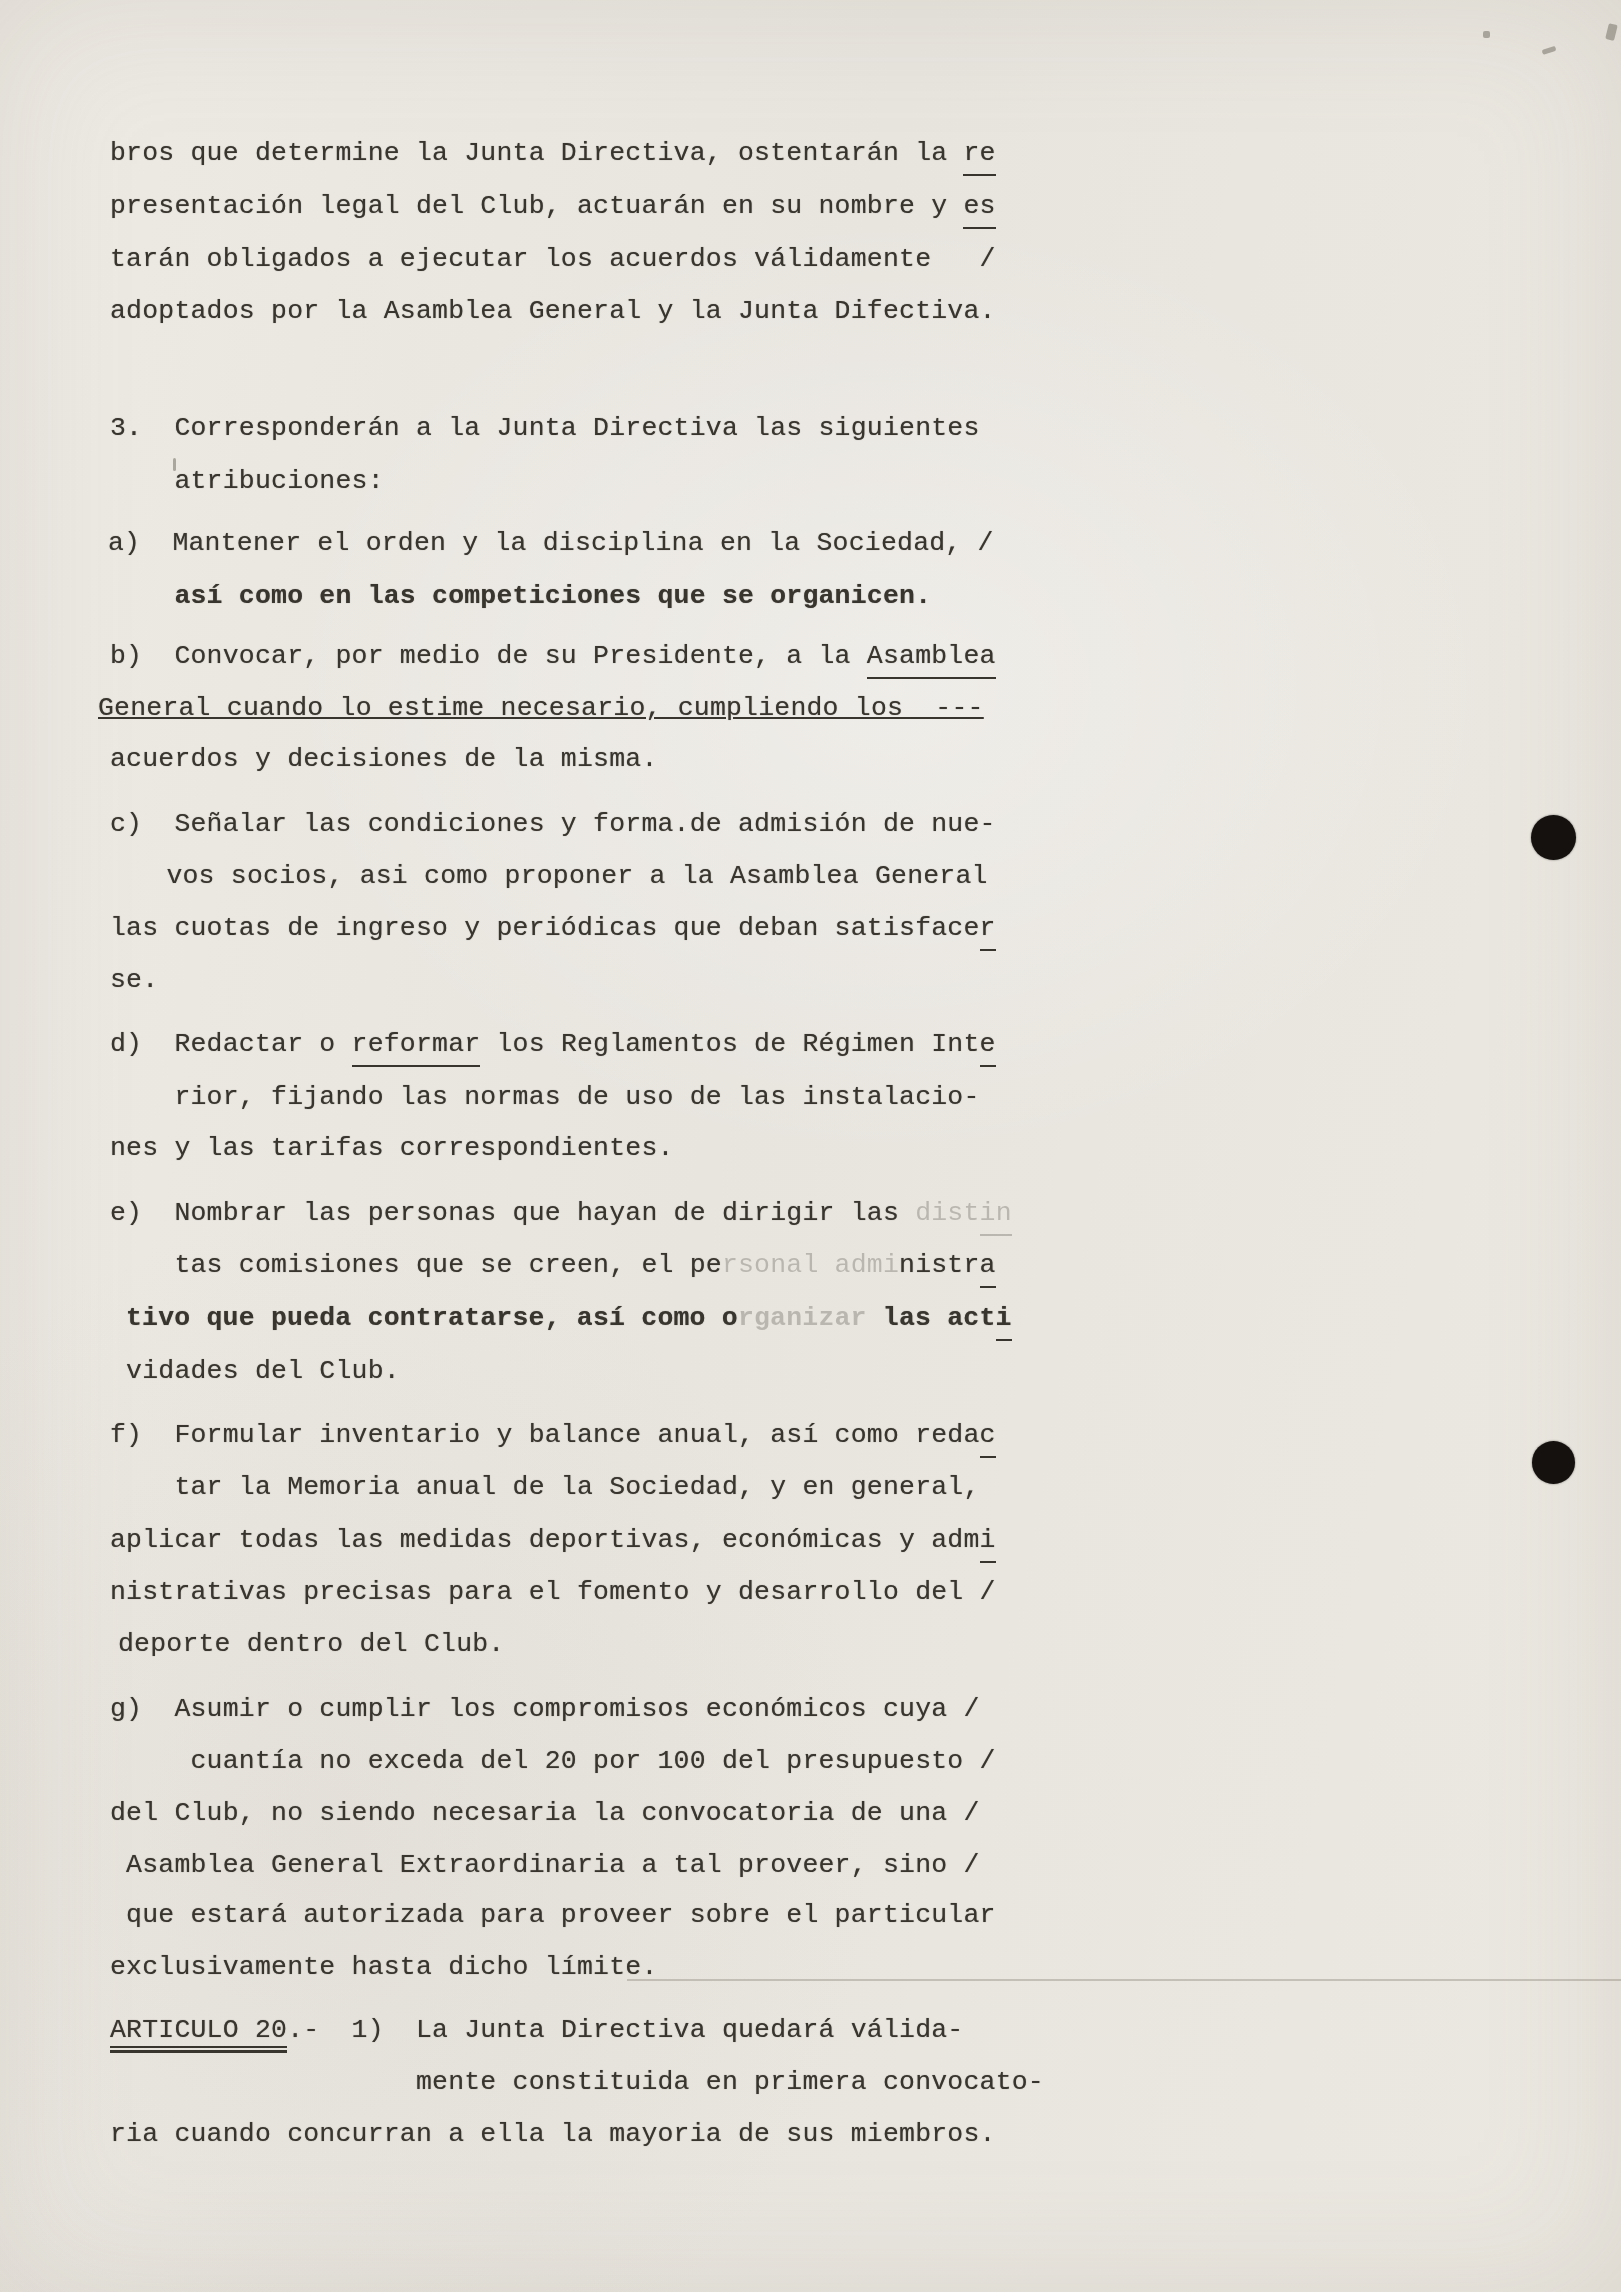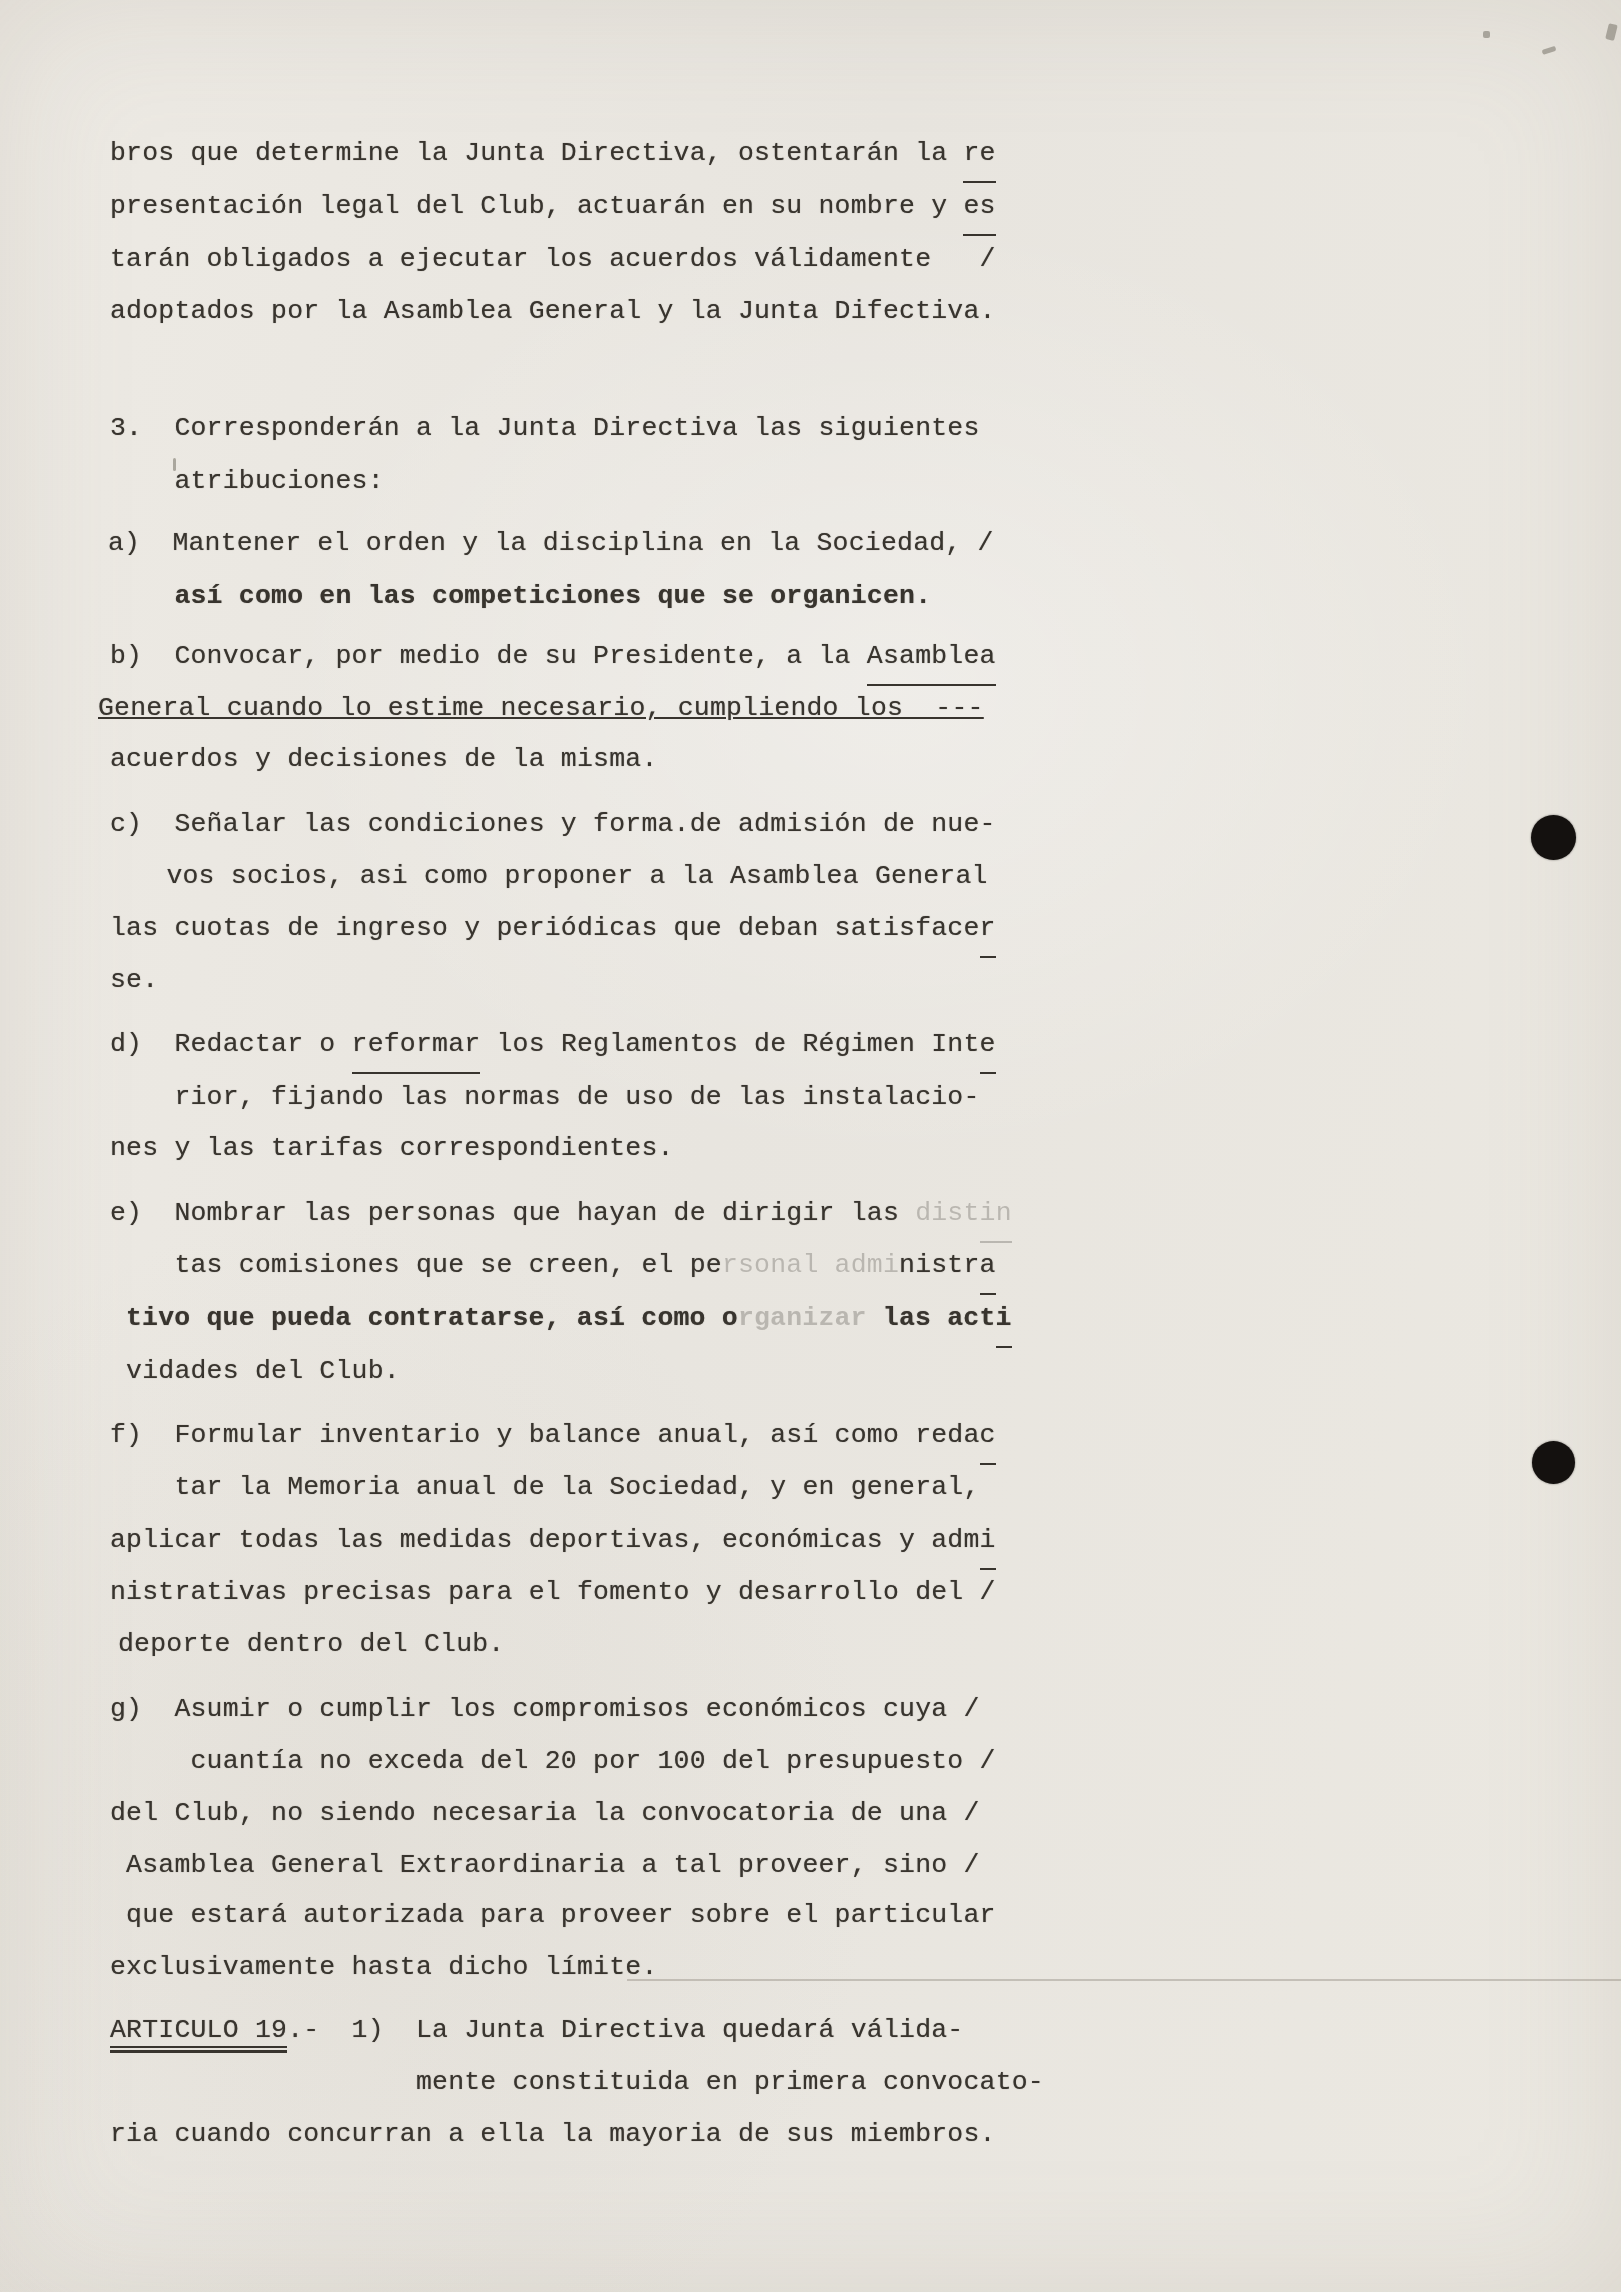--- a/index.html
+++ b/index.html
@@ -17,21 +17,21 @@
     color:#38342e;
   }
   .tl{
     position:absolute;
     white-space:pre;
     font-size:26.5px;
     line-height:29px;
     letter-spacing:0.2px;
     text-shadow:0 0 1px rgba(56,52,46,0.55);
   }
-  .u1{border-bottom:2px solid currentColor;padding-bottom:13px;}
+  .u1{border-bottom:2px solid currentColor;padding-bottom:6px;}
   .u2{position:relative;border-bottom:2.9px solid currentColor;padding-bottom:1px;}
   .u2::after{
     content:"";position:absolute;left:0;right:0;bottom:-6.9px;height:2.9px;background:currentColor;
   }
   .fade{opacity:0.26;text-shadow:none;}
   .dot{position:absolute;border-radius:50%;background:#14110f;box-shadow:0 0 2px rgba(20,17,15,0.6);}
   .speck{position:absolute;background:#8f8a80;opacity:0.7;border-radius:2px;}
   .crease{position:absolute;background:rgba(125,118,106,0.35);}
 </style>
 </head>
@@ -65,21 +65,21 @@
       <div class="tl" style="top: 1473px; left: 110px;"><span>    tar la Memoria anual de la Sociedad, y en general,</span></div>
       <div class="tl" style="top: 1526px; left: 110px;"><span>aplicar todas las medidas deportivas, económicas y adm</span><span class="u1">i</span></div>
       <div class="tl" style="top: 1578px; left: 110px;"><span>nistrativas precisas para el fomento y desarrollo del /</span></div>
       <div class="tl" style="top: 1630px; left: 118px;"><span>deporte dentro del Club.</span></div>
       <div class="tl" style="top: 1695px; left: 110px;"><span>g)  Asumir o cumplir los compromisos económicos cuya /</span></div>
       <div class="tl" style="top: 1747px; left: 110px;"><span>     cuantía no exceda del 20 por 100 del presupuesto /</span></div>
       <div class="tl" style="top: 1799px; left: 110px;"><span>del Club, no siendo necesaria la convocatoria de una /</span></div>
       <div class="tl" style="top: 1851px; left: 110px;"><span> Asamblea General Extraordinaria a tal proveer, sino /</span></div>
       <div class="tl" style="top: 1901px; left: 110px;"><span> que estará autorizada para proveer sobre el particular</span></div>
       <div class="tl" style="top: 1953px; left: 110px;"><span>exclusivamente hasta dicho límite.</span></div>
-      <div class="tl" style="top: 2016px; left: 110px;"><span class="u2">ARTICULO 19</span><span>.-  1)  La Junta Directiva quedará válida-</span></div>
+      <div class="tl" style="top: 2016px; left: 110px;"><span class="u2">ARTICULO 20</span><span>.-  1)  La Junta Directiva quedará válida-</span></div>
       <div class="tl" style="top: 2068px; left: 110px;"><span>                   mente constituida en primera convocato-</span></div>
       <div class="tl" style="top: 2120px; left: 110px;"><span>ria cuando concurran a ella la mayoria de sus miembros.</span></div>
       <div class="dot" style="left: 1531px; top: 815px; height: 45px; width: 45px;"></div>
       <div class="dot" style="left: 1532px; top: 1441px; height: 43px; width: 43px;"></div>
       <div class="speck" style="left: 1483px; top: 31px; width: 6.9px; height: 6.9px;"></div>
       <div class="speck" style="left: 1542px; top: 48px; width: 13.7px; height: 4.9px; transform: rotate(-18deg);"></div>
       <div class="speck" style="left: 1607px; top: 23.5px; width: 8.8px; height: 15.7px; transform: rotate(14deg);"></div>
       <div class="speck" style="left: 173px; top: 458px; width: 2.9px; height: 12.7px;"></div>
       <div class="crease" style="left: 627px; top: 1979px; width: 994px; height: 2px;"></div>
     </div>

